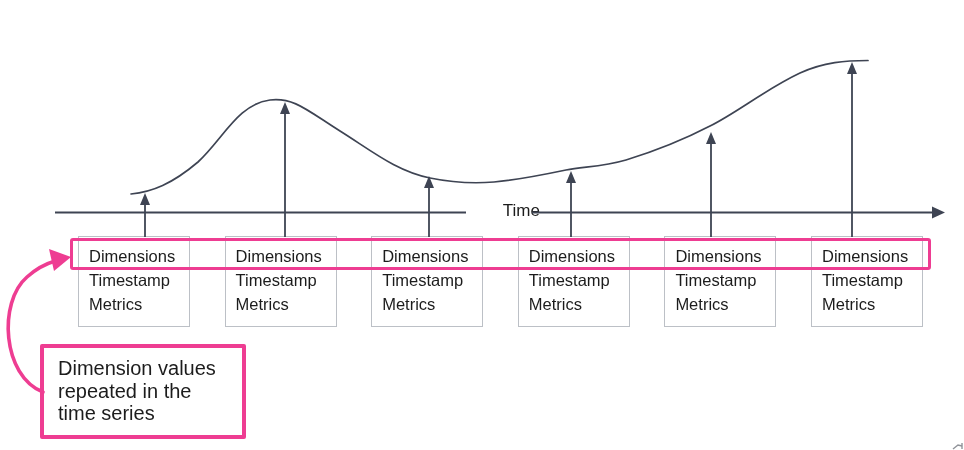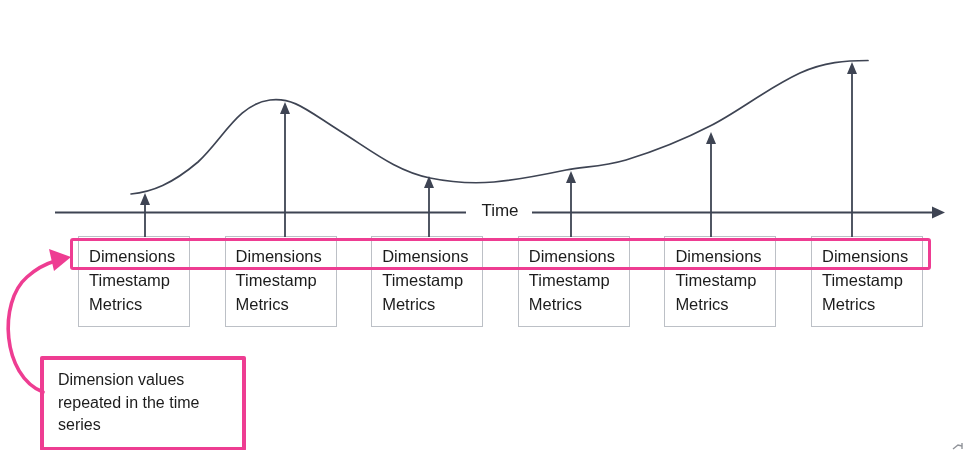--- a/index.html
+++ b/index.html
@@ -21,21 +21,21 @@
     inset: 0;
     z-index: 3;
     pointer-events: none;
   }
   
   .time-label {
     position: absolute;
     left: 460px;
     top: 201px;
     width: 80px;
-    text-align: center;
+    text-align: right;
     font-size: 17px;
     color: #1c1c1c;
     z-index: 1;
   }
   
   .cards-row {
     position: absolute;
     left: 78px;
     top: 236px;
     width: 845px;
@@ -67,28 +67,28 @@
     box-sizing: border-box;
     border: 3.5px solid #ee3d92;
     border-radius: 3px;
     background: transparent;
     z-index: 2;
   }
   
   .callout {
     position: absolute;
     left: 40px;
-    top: 356px;
+    top: 344px;
     width: 206px;
     box-sizing: border-box;
     border: 4px solid #ee3d92;
     border-radius: 2px;
     background: #ffffff;
     padding: 9px 10px 10px 14px;
-    font-size: 16px;
+    font-size: 20px;
     line-height: 22.5px;
     color: #1c1c1c;
     z-index: 2;
   }
 </style>
 </head>
 <body>
 
 <div class="stage">
 

